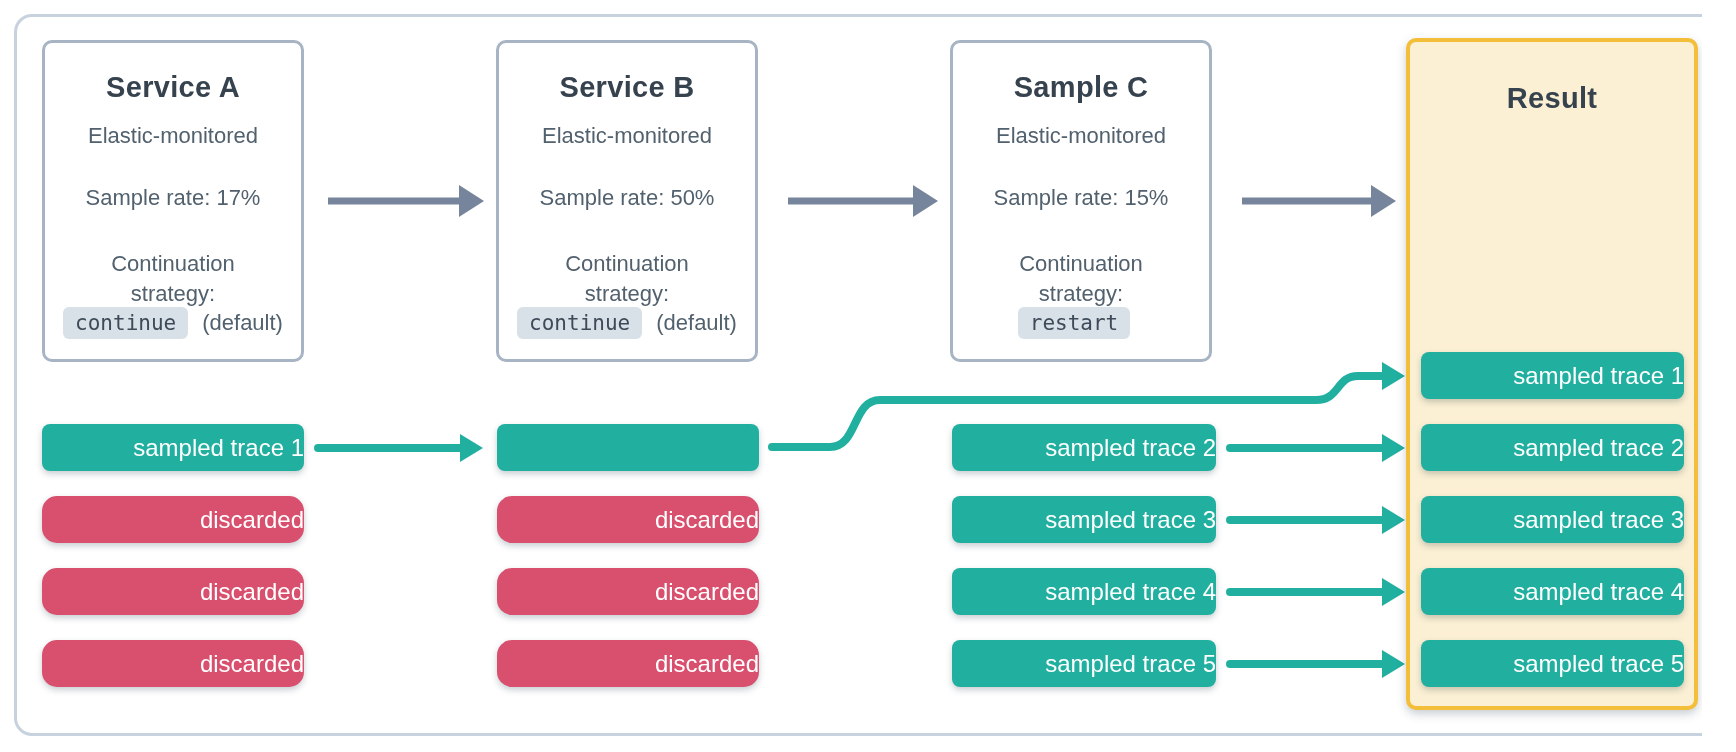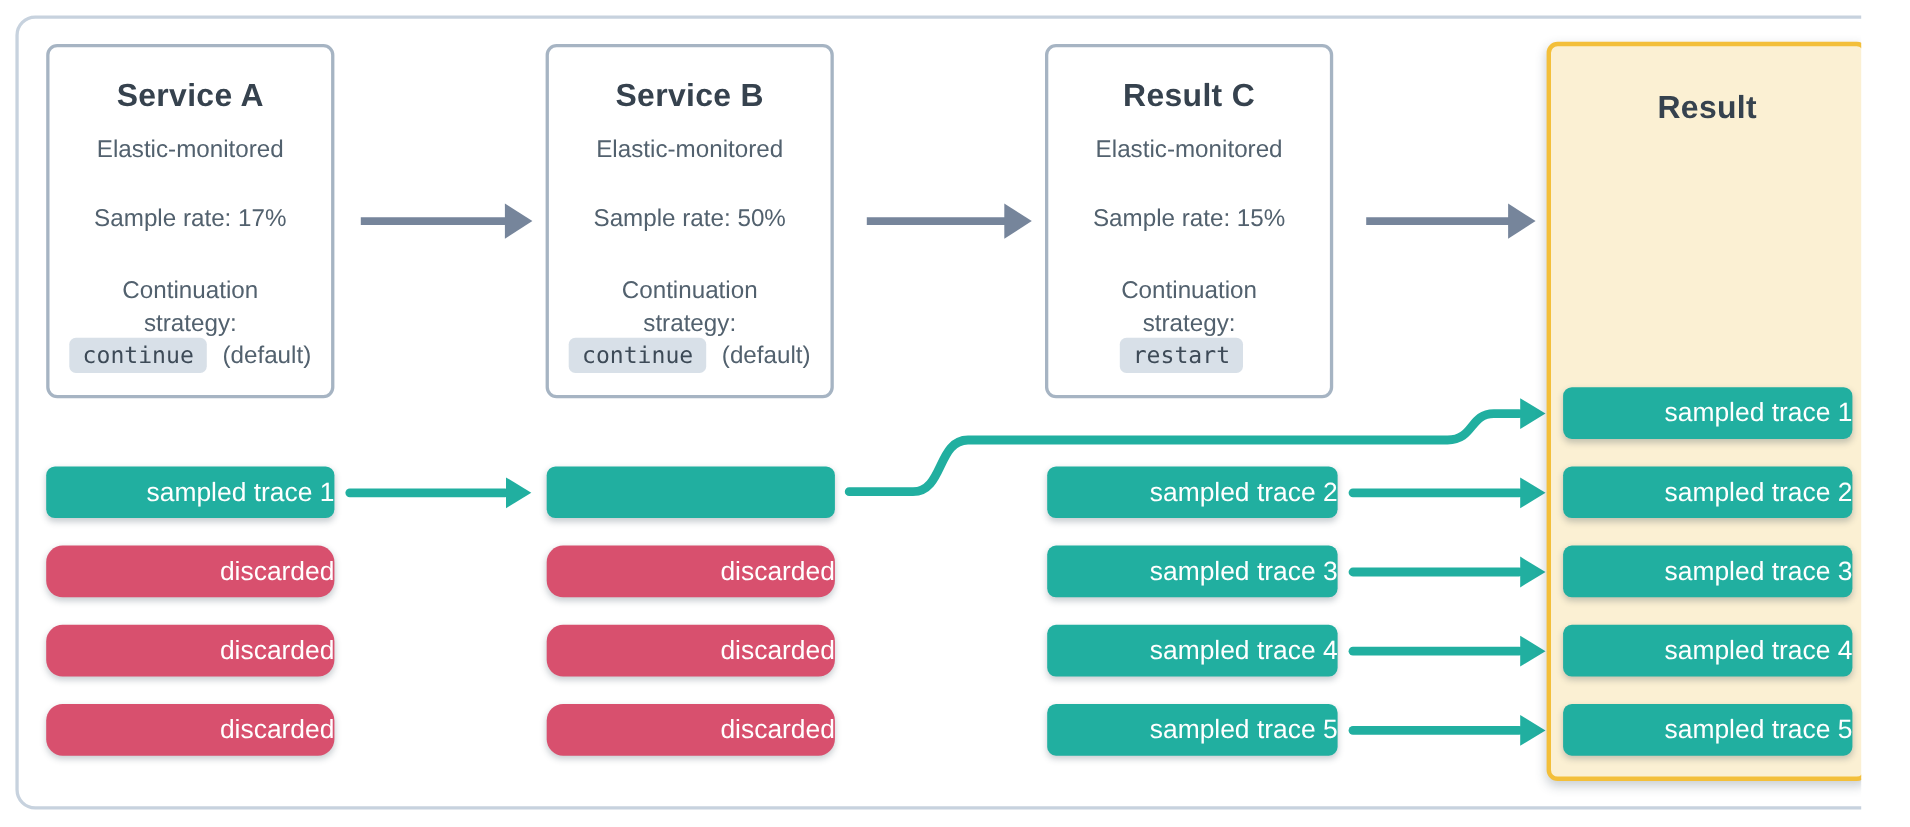--- a/index.html
+++ b/index.html
@@ -1,18 +1,18 @@
 <!DOCTYPE html>
 <html style="--c-teal: #21AFA0; --c-red: #D8506E; --c-title_dark: #36424E; --c-body_gray: #52616E; --c-arrow_gray: #76859B; --c-service_border: #A6B4C3; --c-outer_border: #C7D2DE; --c-chip_bg: #D8E0E8; --c-chip_text: #3D4A57; --c-result_border: #F3BF3A; --c-result_bg: #FBF0D3; --c-trace_text: #FFFFFF;"><head>
 <meta charset="utf-8">
 <style>
   html,body{margin:0;padding:0;background:#ffffff;}
   .canvas{
     position:relative;width:1692px;height:752px;background:#ffffff;
-    font-family:"Liberation Sans",sans-serif;overflow:hidden;
+    font-family:"Liberation Sans",sans-serif;overflow:hidden;padding-left:10px;
   }
   .outer-frame{
     position:absolute;left:14px;top:14px;width:1706px;height:722px;
     border:3px solid var(--c-outer_border);border-radius:18px;box-sizing:border-box;
   }
   .arrow-layer{position:absolute;left:0;top:0;pointer-events:none;}
   .gline{stroke:var(--c-arrow_gray);stroke-width:7;fill:none;}
   .ghead{fill:var(--c-arrow_gray);}
   .tline{stroke:var(--c-teal);stroke-width:8;fill:none;stroke-linecap:round;stroke-linejoin:round;}
   .thead{fill:var(--c-teal);}
@@ -124,21 +124,21 @@
     <div class="s-line s-mon">Elastic-monitored</div>
     <div class="s-line s-rate">Sample rate: 50%</div>
     <div class="s-line s-strat">Continuation strategy:</div>
     <div class="s-chiprow">
       <span class="chip">continue</span>
       <span class="s-suffix">(default)</span>
     </div>
   </div>
 
   <div class="service-box" style="left:950px">
-    <div class="s-title">Result C</div>
+    <div class="s-title">Sample C</div>
     <div class="s-line s-mon">Elastic-monitored</div>
     <div class="s-line s-rate">Sample rate: 15%</div>
     <div class="s-line s-strat">Continuation strategy:</div>
     <div class="s-chiprow">
       <span class="chip">restart</span>
       <span class="s-suffix"></span>
     </div>
   </div>
 
   <div class="result-box">

